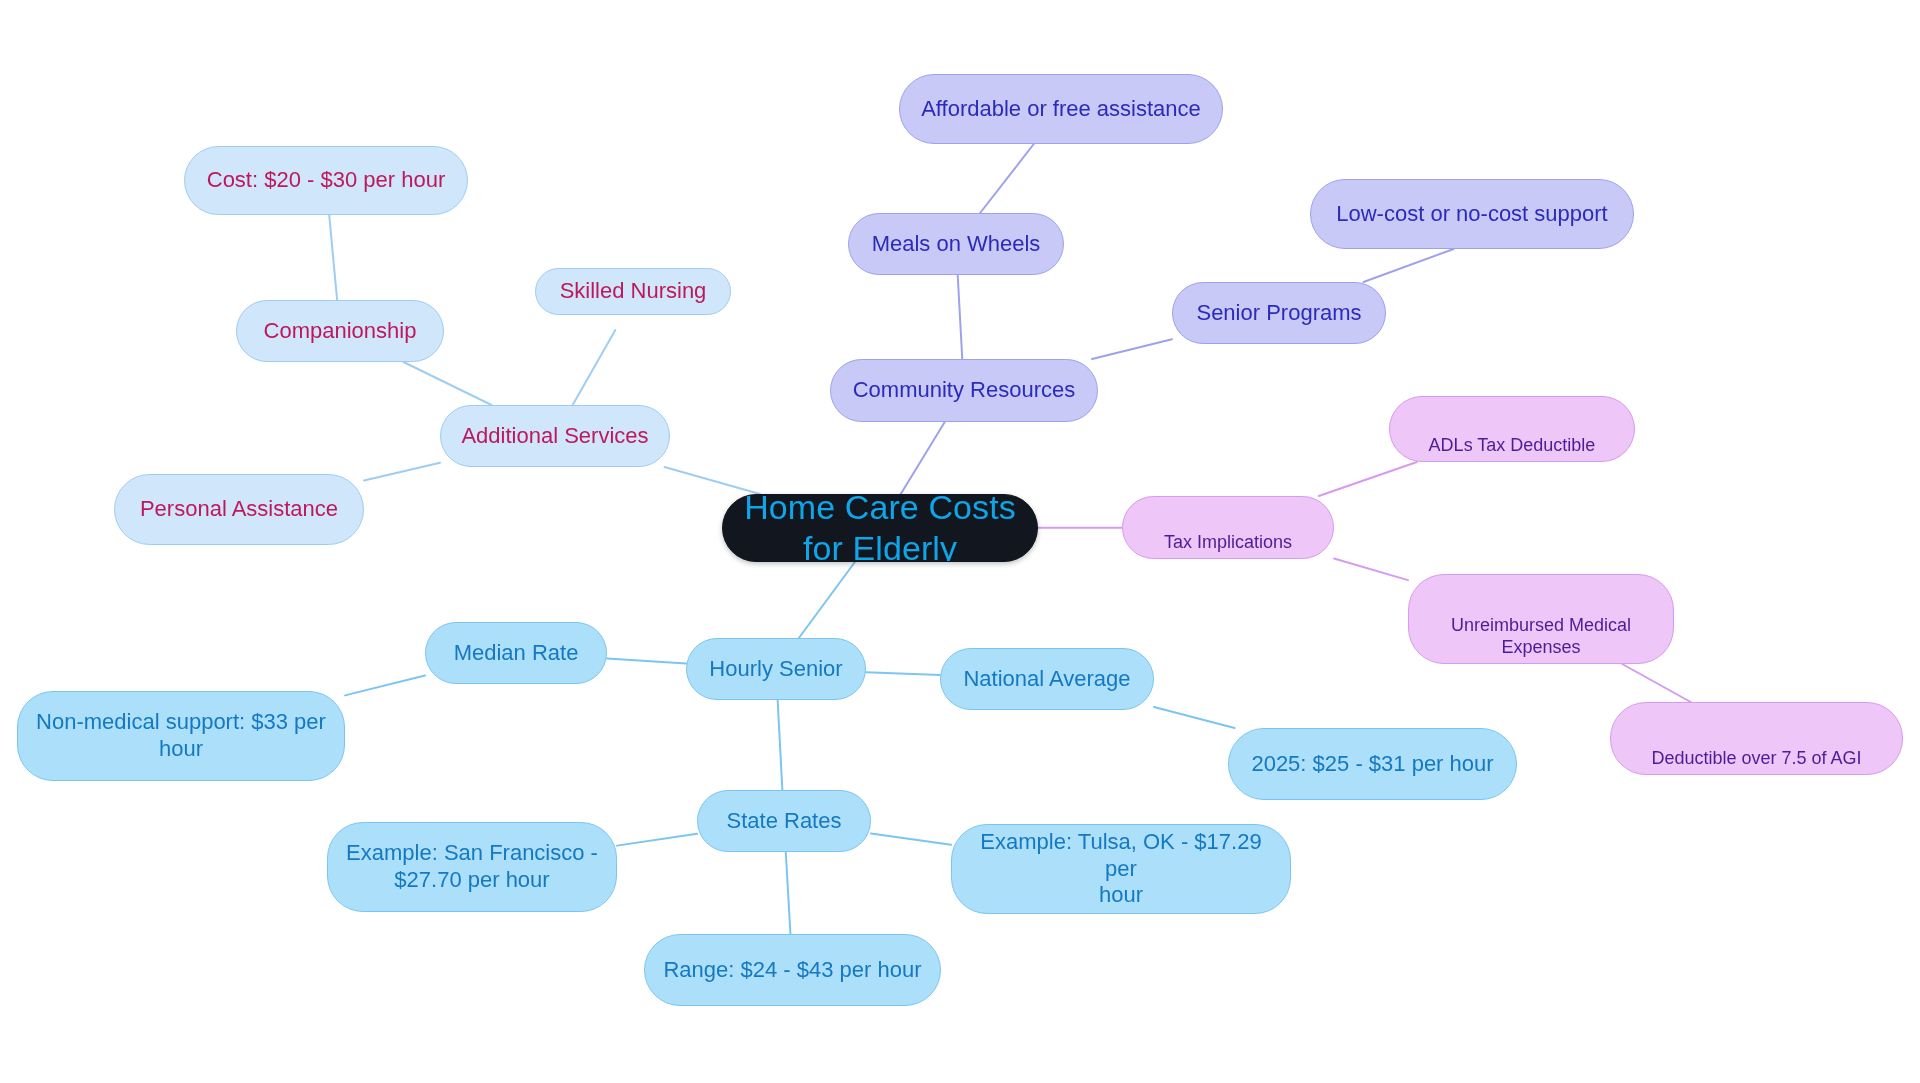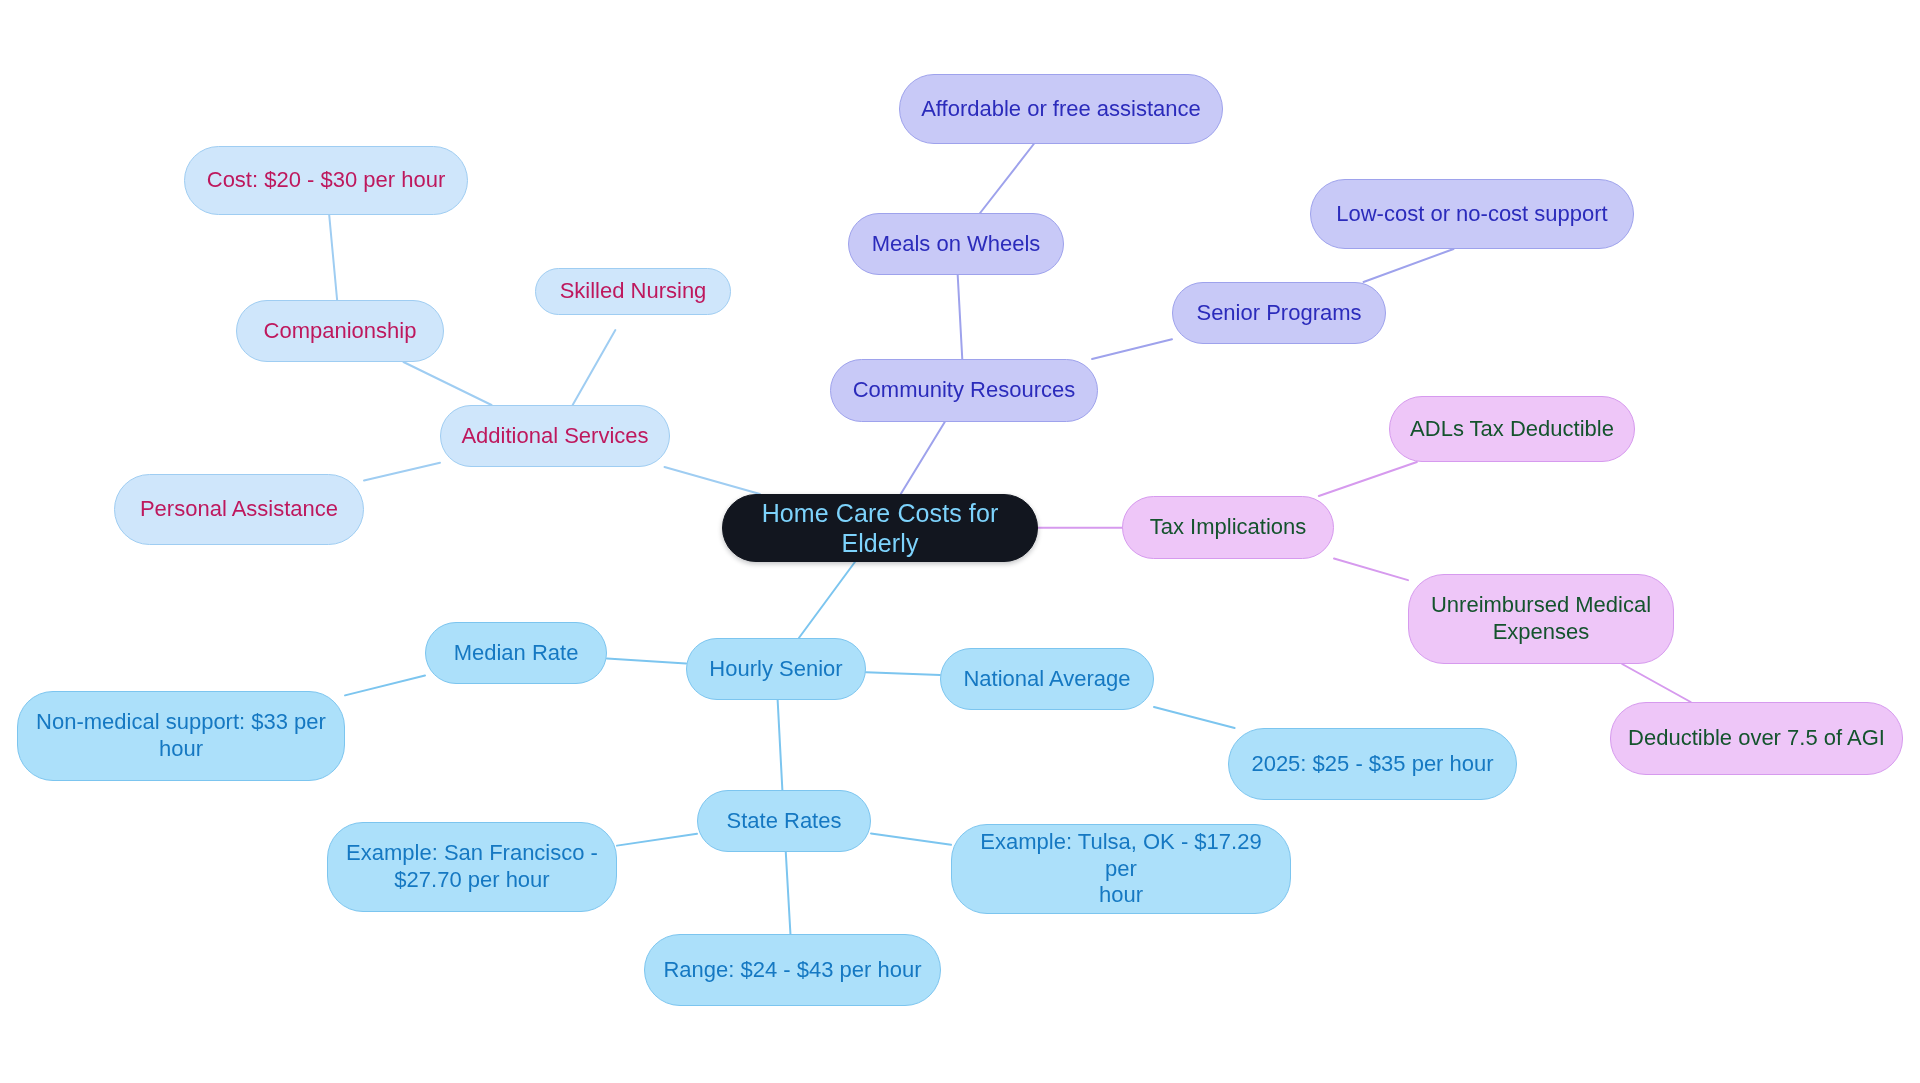--- a/index.html
+++ b/index.html
@@ -43,23 +43,23 @@
   }
   .node-label {
     display: block;
     width: 100%;
     white-space: pre-line;
   }
   
   .n-root {
     background: #12161f;
     border-color: #12161f;
-    color: #7dd3fc;
+    color: #0ea5e9;
     border-radius: 34px;
-    font-size: 25px;
+    font-size: 34px;
     letter-spacing: .1px;
     box-shadow: 0 2px 5px rgba(10,14,22,.25);
   }
   
   .n-blue-light {
     background: #cfe6fb;
     border-color: #9fcdf2;
     color: #be185d;
     border-radius: 36px;
     font-size: 22px;
@@ -77,23 +77,24 @@
     background: #c8c9f7;
     border-color: #9ea2ec;
     color: #2b2bbb;
     border-radius: 36px;
     font-size: 22px;
   }
   
   .n-pink {
     background: #eec6f8;
     border-color: #d69aee;
-    color: #14532d;
-    border-radius: 36px;
-    font-size: 22px;
+    color: #4c1d95;
+    border-radius: 36px;
+    font-size: 18px;
+    align-items: flex-end;
   }
 </style>
 </head>
 <body>
 
 <div id="mindmap-canvas">
   <svg id="edge-layer" viewBox="0 0 1920 1083">
       <line x1="759.8913043478261" y1="494" x2="664.5108695652174" y2="467" stroke="#9fcdf2" stroke-width="2" stroke-linecap="round"></line>
       <line x1="491.5238095238095" y1="405" x2="403.4761904761905" y2="362" stroke="#9fcdf2" stroke-width="2" stroke-linecap="round"></line>
       <line x1="337.1162790697674" y1="300" x2="329.2093023255814" y2="215" stroke="#9fcdf2" stroke-width="2" stroke-linecap="round"></line>
@@ -172,21 +173,21 @@
         <span class="node-label">Median Rate</span>
       </div>
       <div class="node n-blue" style="left: 17px; top: 691px; width: 328px; height: 90px;">
         <span class="node-label">Non-medical support: $33 per
 hour</span>
       </div>
       <div class="node n-blue" style="left: 940px; top: 648px; width: 214px; height: 62px;">
         <span class="node-label">National Average</span>
       </div>
       <div class="node n-blue" style="left: 1228px; top: 728px; width: 289px; height: 72px;">
-        <span class="node-label">2025: $25 - $35 per hour</span>
+        <span class="node-label">2025: $25 - $31 per hour</span>
       </div>
       <div class="node n-blue" style="left: 697px; top: 790px; width: 174px; height: 62px;">
         <span class="node-label">State Rates</span>
       </div>
       <div class="node n-blue" style="left: 327px; top: 822px; width: 290px; height: 90px;">
         <span class="node-label">Example: San Francisco -
 $27.70 per hour</span>
       </div>
       <div class="node n-blue" style="left: 951px; top: 824px; width: 340px; height: 90px;">
         <span class="node-label">Example: Tulsa, OK - $17.29 per

